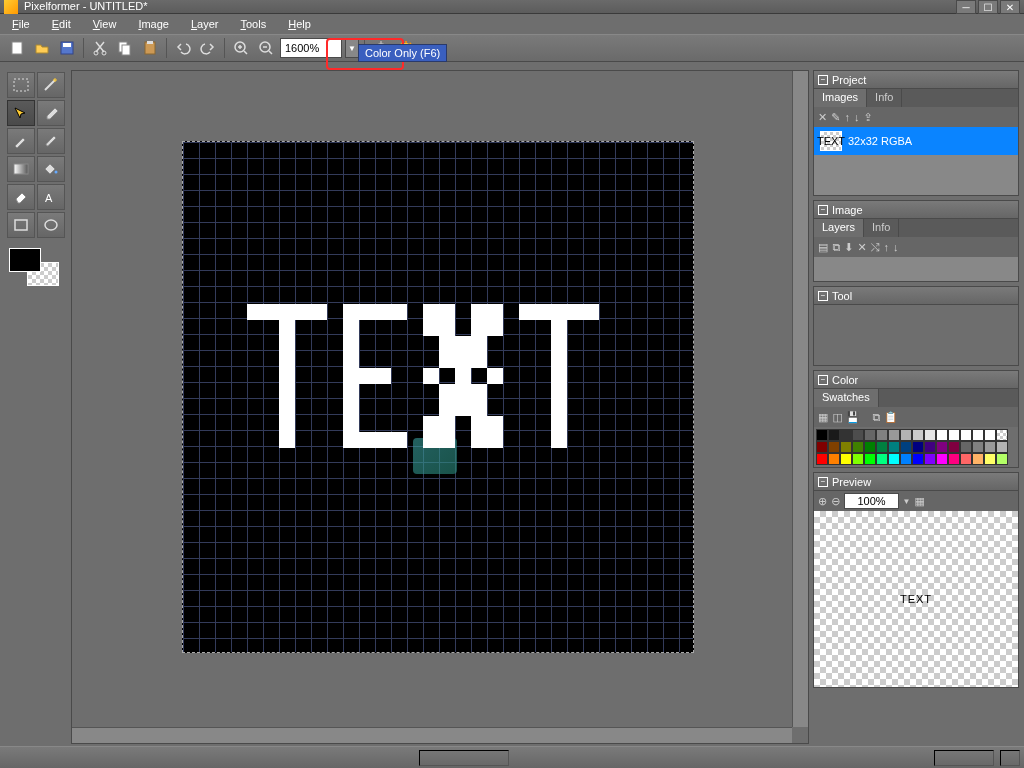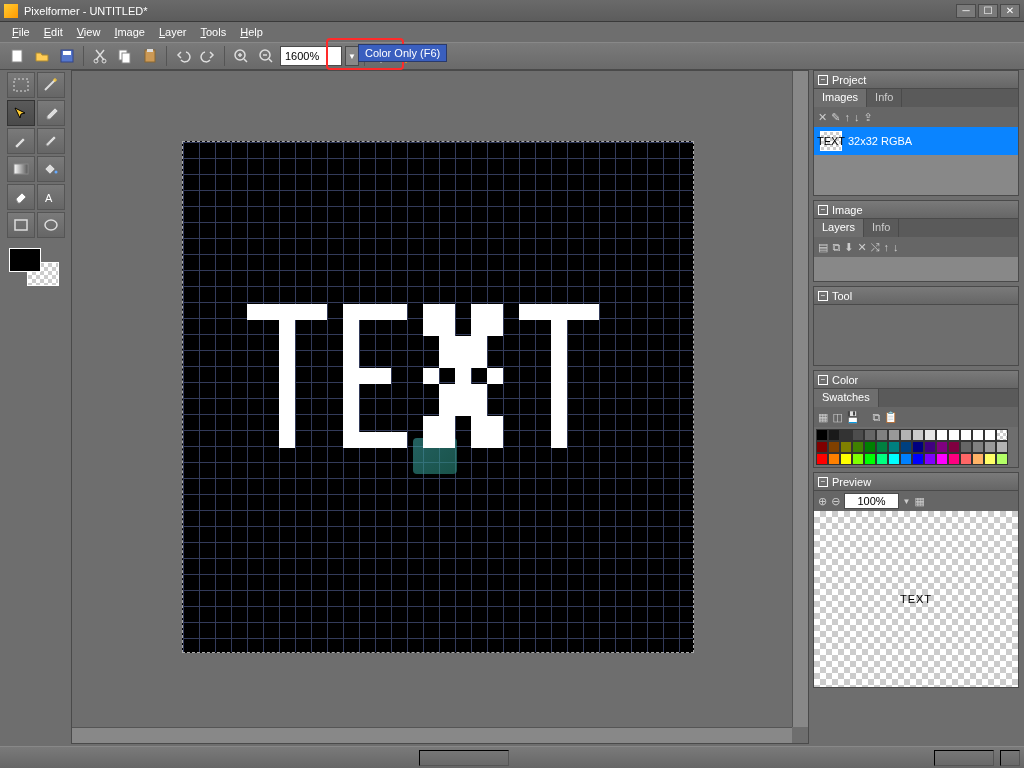--- a/index.html
+++ b/index.html
@@ -1,23 +1,23 @@
 <!DOCTYPE html>
 <html><head>
 <meta charset="utf-8">
 <style>
 * { margin: 0; padding: 0; box-sizing: border-box; font-family: Tahoma, sans-serif; font-size: 11px; }
 body { background: #6e6e6e; width: 1024px; height: 768px; overflow: hidden; position: relative; }
 
-.titlebar { height: 22px; background: linear-gradient(#6a6a6a,#5c5c5c); display: flex; align-items: center; padding: 0 4px; color: #fff; border-bottom: 1px solid #3a3a3a; }
+.titlebar { height: 14px; background: linear-gradient(#6a6a6a,#5c5c5c); display: flex; align-items: flex-start; padding: 0 4px; color: #fff; border-bottom: 1px solid #3a3a3a; }
 .titlebar .appicon { width: 14px; height: 14px; background: linear-gradient(135deg,#ffcc33,#ff9900); margin-right: 6px; }
 .titlebar .wbtns { margin-left: auto; display: flex; gap: 2px; }
 .titlebar .wbtn { width: 20px; height: 14px; background: #7a7a7a; border: 1px solid #4a4a4a; color: #fff; display: flex; align-items: center; justify-content: center; font-size: 10px; cursor: pointer; }
 
-.menubar { height: 20px; background: #6e6e6e; display: flex; align-items: center; padding: 0 6px; color: #fff; gap: 2px; }
+.menubar { height: 20px; background: #6e6e6e; display: flex; align-items: center; padding: 0 6px; color: #fff; gap: 10px; }
 .menubar span { padding: 2px 6px; cursor: default; }
 .menubar span u { text-decoration: underline; }
 
 .toolbar { height: 28px; background: linear-gradient(#7a7a7a,#6a6a6a); border-top: 1px solid #888; border-bottom: 1px solid #4a4a4a; display: flex; align-items: center; padding: 0 6px; gap: 3px; position: relative; }
 .tbtn { width: 22px; height: 22px; display: flex; align-items: center; justify-content: center; cursor: pointer; border-radius: 2px; }
 .tsep { width: 1px; height: 20px; background: #555; margin: 0 2px; }
 .zoom-combo { width: 62px; height: 20px; background: #fff; border: 1px solid #4a4a4a; display: flex; align-items: center; padding: 0 4px; color: #000; }
 .zoom-arrow { width: 14px; height: 20px; background: #888; border: 1px solid #4a4a4a; display:flex; align-items:center; justify-content:center; color:#fff; font-size:8px; }
 
 .highlight-box { position: absolute; left: 326px; top: 38px; width: 78px; height: 32px; border: 2px solid #ff2a2a; border-radius: 4px; pointer-events: none; z-index: 10; }

